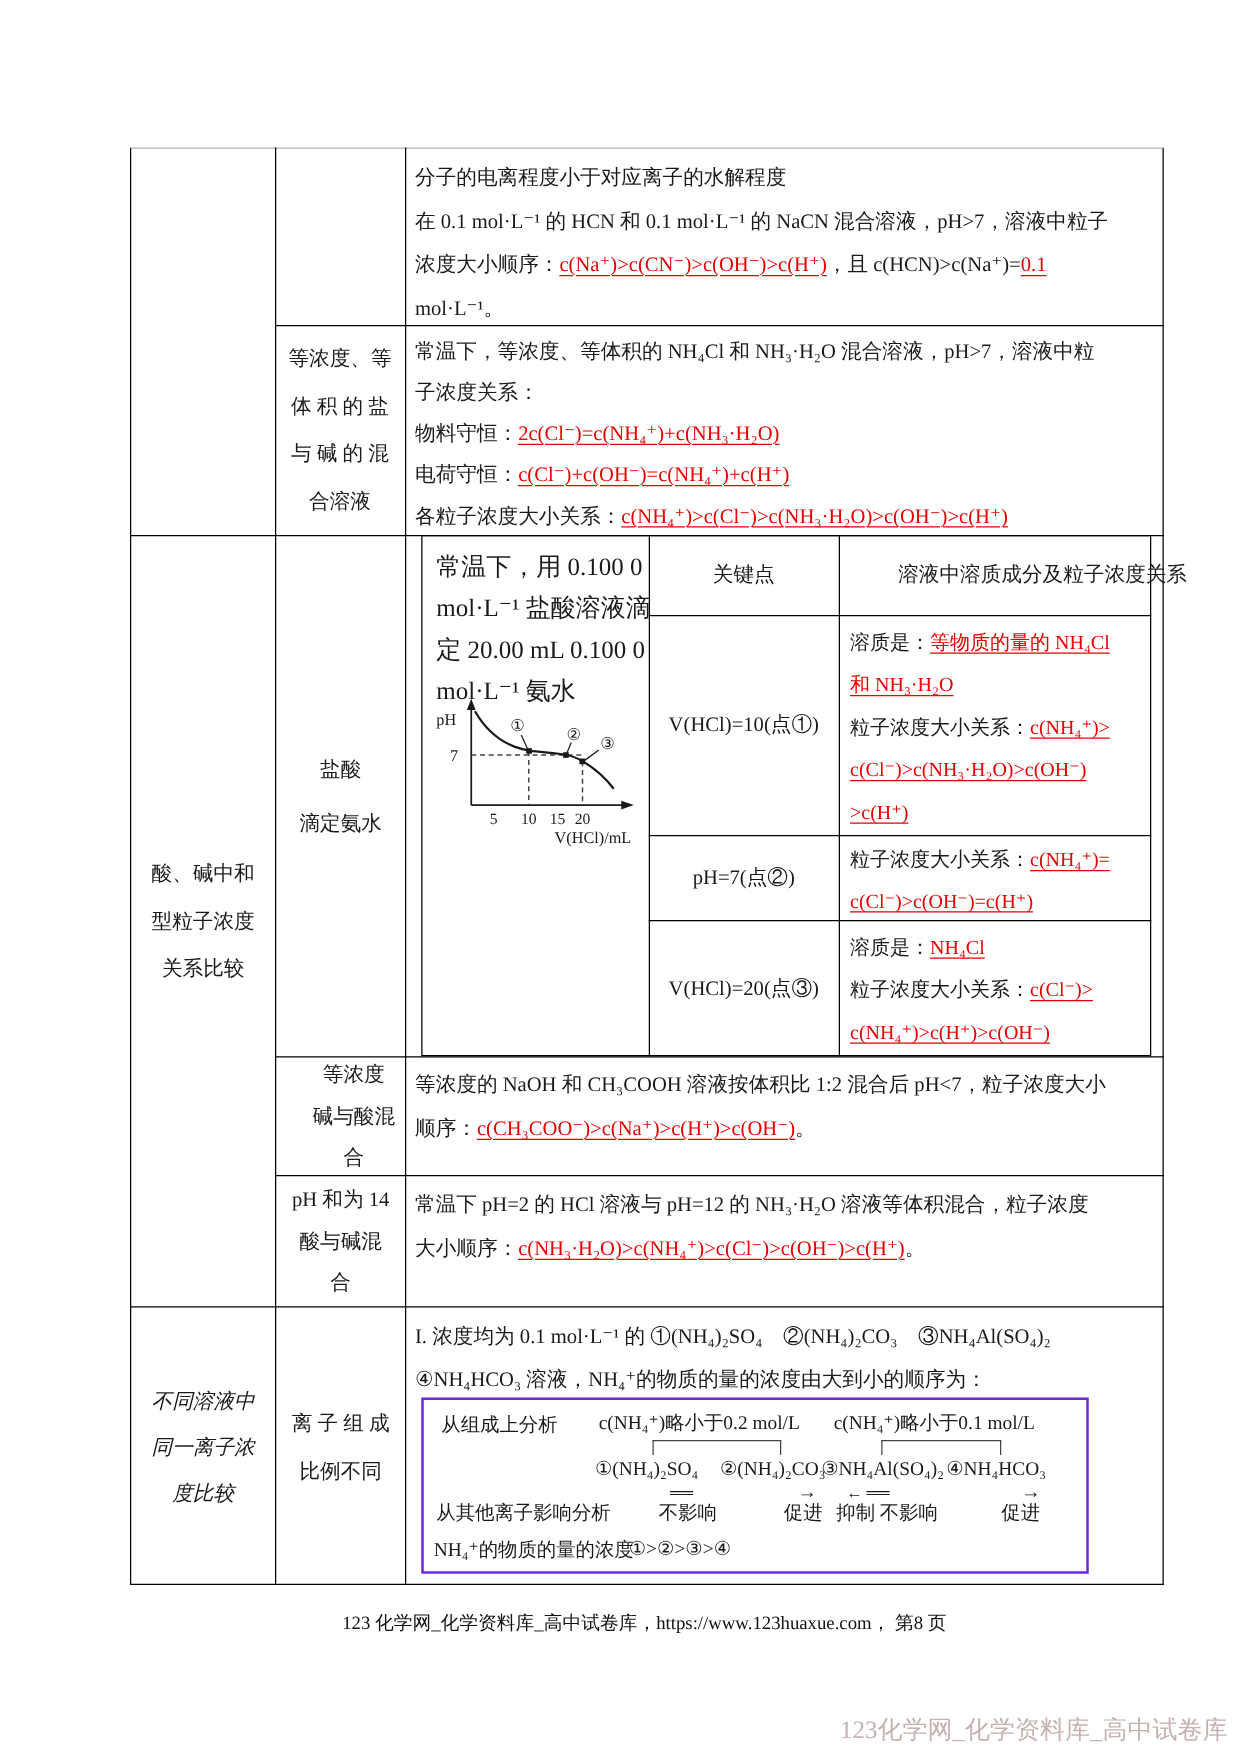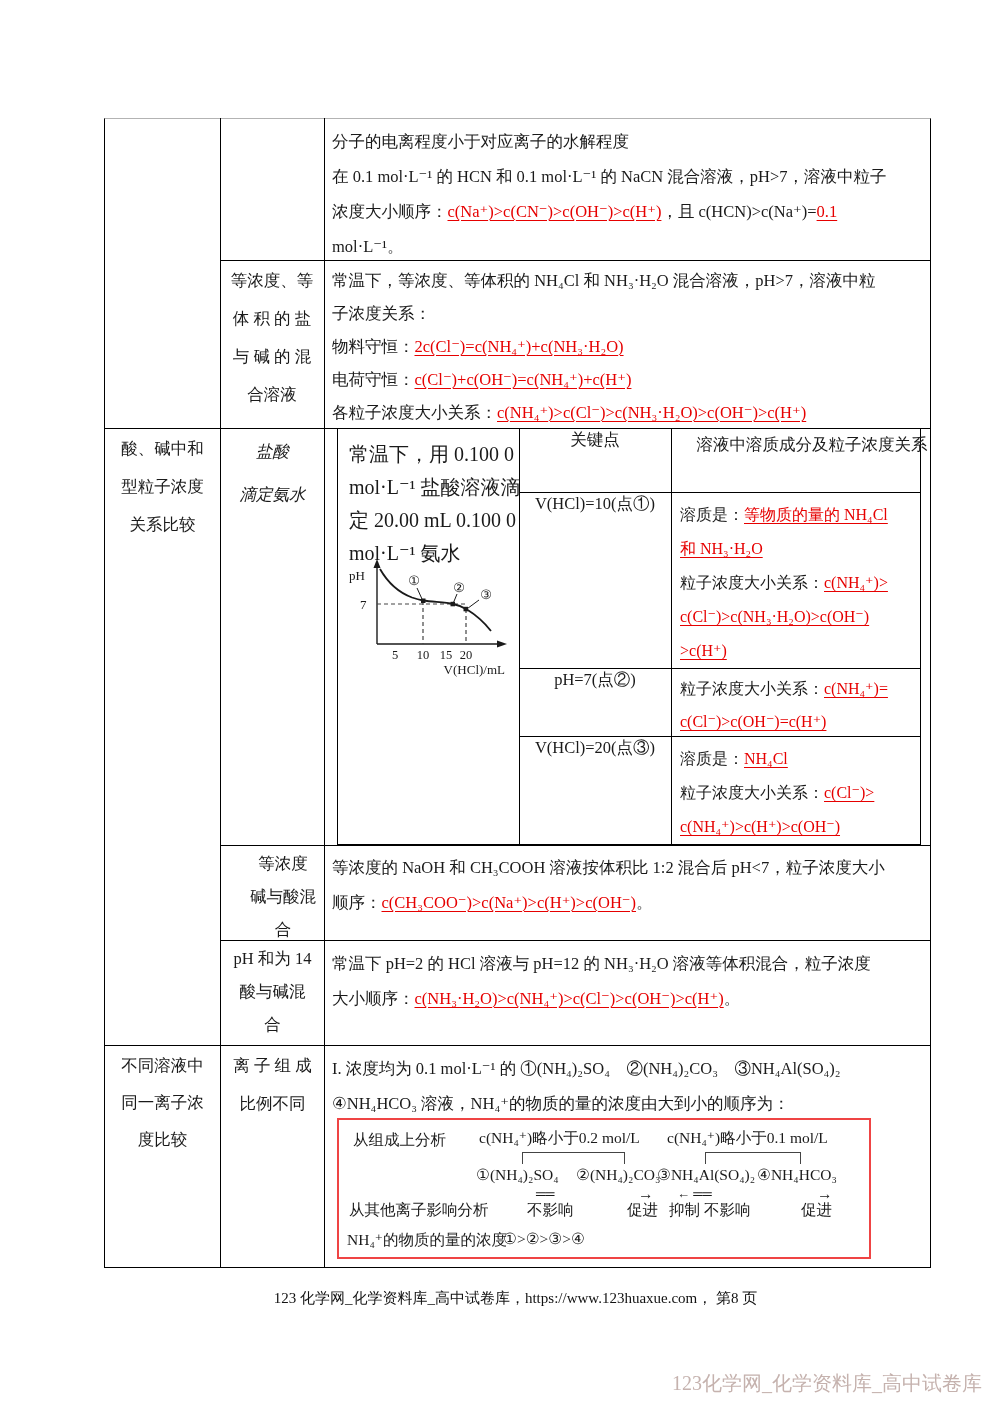--- a/index.html
+++ b/index.html
@@ -1,21 +1,21 @@
 <!DOCTYPE html>
 <html><head>
 <meta charset="utf-8">
 <style>
   html,body{margin:0;padding:0;background:#ffffff;}
   .page{position:relative;width:993px;height:1404px;background:#fff;overflow:hidden;
         font-family:"Liberation Serif","DejaVu Serif",serif;color:#1a1a1a;font-size:16.5px;margin-left:19px;}
   .abs{position:absolute;}
   .ln{white-space:nowrap;}
   .rd{color:#e60000;text-decoration:underline;text-underline-offset:3px;text-decoration-thickness:1px;}
-  .cellc{display:flex;flex-direction:column;align-items:center;text-align:center;}
+  .cellc{display:flex;flex-direction:column;align-items:center;justify-content:center;text-align:center;}
   .vline{position:absolute;width:0;border-left:1px solid #000;}
   .hline{position:absolute;height:0;border-top:1px solid #000;}
   .frame{position:absolute;border:1px solid #000;box-sizing:border-box;}
   .footer{position:absolute;left:0;right:0;text-align:center;font-size:15px;color:#111;}
   .watermark{position:absolute;right:30px;top:1370px;font-size:20px;color:#c5b2ae;}
   svg text{fill:#1a1a1a;}
 </style>
 </head>
 <body>
 
@@ -51,21 +51,21 @@
     <div class="ln"><span>电荷守恒：</span><span class="rd">c(Cl⁻)+c(OH⁻)=c(NH₄⁺)+c(H⁺)</span></div>
     <div class="ln"><span>各粒子浓度大小关系：</span><span class="rd">c(NH₄⁺)&gt;c(Cl⁻)&gt;c(NH₃·H₂O)&gt;c(OH⁻)&gt;c(H⁺)</span></div>
   </div>
 
   <div class="abs cellc" style="left:87px;top:430px;width:113px;height:613px;line-height:38px;">
     <div>酸、碱中和</div>
     <div>型粒子浓度</div>
     <div>关系比较</div>
   </div>
 
-  <div class="abs cellc" style="left:203px;top:430px;width:101px;height:413px;line-height:43px;font-style:italic;">
+  <div class="abs cellc" style="left:203px;top:430px;width:101px;height:413px;line-height:43px;">
     <div>盐酸</div>
     <div>滴定氨水</div>
   </div>
 
   <div class="frame" style="left:318px;top:428px;width:584px;height:417px;"></div>
   <div class="vline" style="left:500px;top:428px;height:417px;"></div>
   <div class="vline" style="left:652px;top:428px;height:417px;"></div>
   <div class="hline" style="left:500px;top:492px;width:402px;"></div>
   <div class="hline" style="left:500px;top:668px;width:402px;"></div>
   <div class="hline" style="left:500px;top:736px;width:402px;"></div>
@@ -110,21 +110,21 @@
   <div class="abs cellc" style="left:501px;top:493px;width:150px;height:174px;">
     <div class="ln">V(HCl)=10(点①)</div>
   </div>
   <div class="abs cellc" style="left:501px;top:669px;width:150px;height:66px;">
     <div class="ln">pH=7(点②)</div>
   </div>
   <div class="abs cellc" style="left:501px;top:737px;width:150px;height:107px;">
     <div class="ln">V(HCl)=20(点③)</div>
   </div>
 
-  <div class="abs cellc" style="left:669px;top:429px;width:248px;height:62px;line-height:31px;">
+  <div class="abs cellc" style="left:691px;top:429px;width:248px;height:62px;line-height:31px;font-family:Liberation Mono, monospace;">
     <div style="white-space:normal;">溶液中溶质成分及粒子浓度关系</div>
   </div>
   <div class="abs" style="left:661px;top:498px;width:240px;line-height:34px;font-size:16px;">
     <div class="ln"><span>溶质是：</span><span class="rd">等物质的量的 NH₄Cl</span></div>
     <div class="ln"><span class="rd">和 NH₃·H₂O</span></div>
     <div class="ln"><span>粒子浓度大小关系：</span><span class="rd">c(NH₄⁺)&gt;</span></div>
     <div class="ln"><span class="rd">c(Cl⁻)&gt;c(NH₃·H₂O)&gt;c(OH⁻)</span></div>
     <div class="ln"><span class="rd">&gt;c(H⁺)</span></div>
   </div>
   <div class="abs" style="left:661px;top:672px;width:240px;line-height:33px;font-size:16px;">
@@ -150,36 +150,36 @@
   <div class="abs cellc" style="left:203px;top:942px;width:101px;height:101px;line-height:33px;">
     <div>pH 和为 14</div>
     <div>酸与碱混</div>
     <div>合</div>
   </div>
   <div class="abs" style="left:313px;top:946px;width:594px;line-height:35px;">
     <div class="ln"><span>常温下 pH=2 的 HCl 溶液与 pH=12 的 NH₃·H₂O 溶液等体积混合，粒子浓度</span></div>
     <div class="ln"><span>大小顺序：</span><span class="rd">c(NH₃·H₂O)&gt;c(NH₄⁺)&gt;c(Cl⁻)&gt;c(OH⁻)&gt;c(H⁺)</span><span>。</span></div>
   </div>
 
-  <div class="abs cellc" style="left:87px;top:1047px;width:113px;height:221px;line-height:37px;">
+  <div class="abs cellc" style="left:87px;top:1047px;width:113px;height:221px;line-height:37px;font-style:italic;">
     <div>不同溶液中</div>
     <div>同一离子浓</div>
     <div>度比较</div>
   </div>
   <div class="abs cellc" style="left:203px;top:1047px;width:101px;height:221px;line-height:38px;">
     <div>离 子 组 成</div>
     <div>比例不同</div>
   </div>
 
   <div class="abs" style="left:313px;top:1051px;width:600px;line-height:35px;">
     <div class="ln"><span>I. 浓度均为 0.1 mol·L⁻¹ 的 ①(NH₄)₂SO₄　②(NH₄)₂CO₃　③NH₄Al(SO₄)₂</span></div>
     <div class="ln"><span>④NH₄HCO₃ 溶液，NH₄⁺的物质的量的浓度由大到小的顺序为：</span></div>
   </div>
 
-  <div class="abs" style="left:318px;top:1118px;width:534px;height:141px;border:2px solid #ef4444;box-sizing:border-box;font-size:15.5px;">
+  <div class="abs" style="left:318px;top:1118px;width:534px;height:141px;border:2px solid #6d28d9;box-sizing:border-box;font-size:15.5px;">
     <div class="abs ln" style="left:14px;top:10px;">从组成上分析</div>
     <div class="abs ln" style="left:140px;top:8px;">c(NH₄⁺)略小于0.2 mol/L</div>
     <div class="abs ln" style="left:328px;top:8px;text-align:center;">c(NH₄⁺)略小于0.1 mol/L</div>
     <div class="abs" style="left:183px;top:32px;width:101px;height:11px;border:1px solid #444;border-bottom:none;"></div>
     <div class="abs" style="left:366px;top:32px;width:94px;height:11px;border:1px solid #444;border-bottom:none;"></div>
     <div class="abs ln" style="left:137px;top:46px;">①(NH₄)₂SO₄</div>
     <div class="abs ln" style="left:237px;top:46px;">②(NH₄)₂CO₃</div>
     <div class="abs ln" style="left:318px;top:46px;">③NH₄Al(SO₄)₂</div>
     <div class="abs ln" style="left:418px;top:46px;">④NH₄HCO₃</div>
     <div class="abs ln" style="left:10px;top:80px;">从其他离子影响分析</div>

